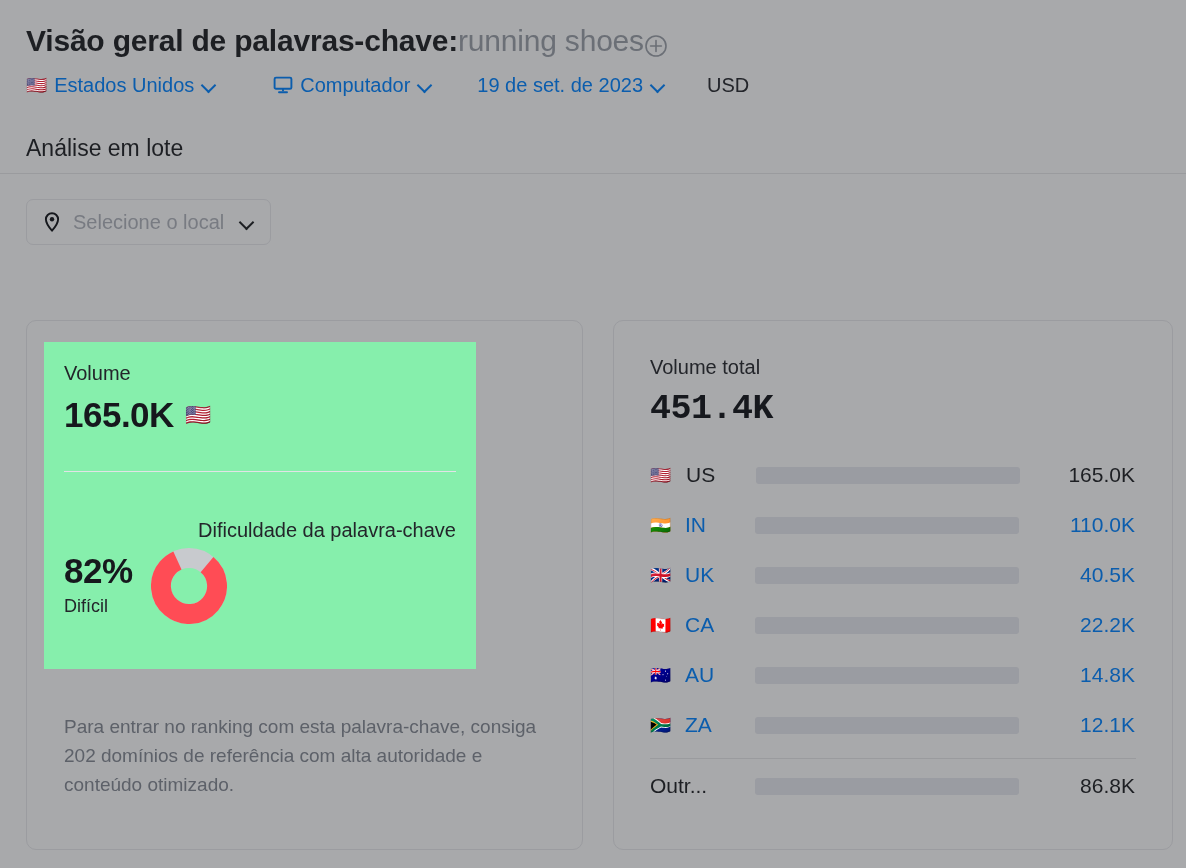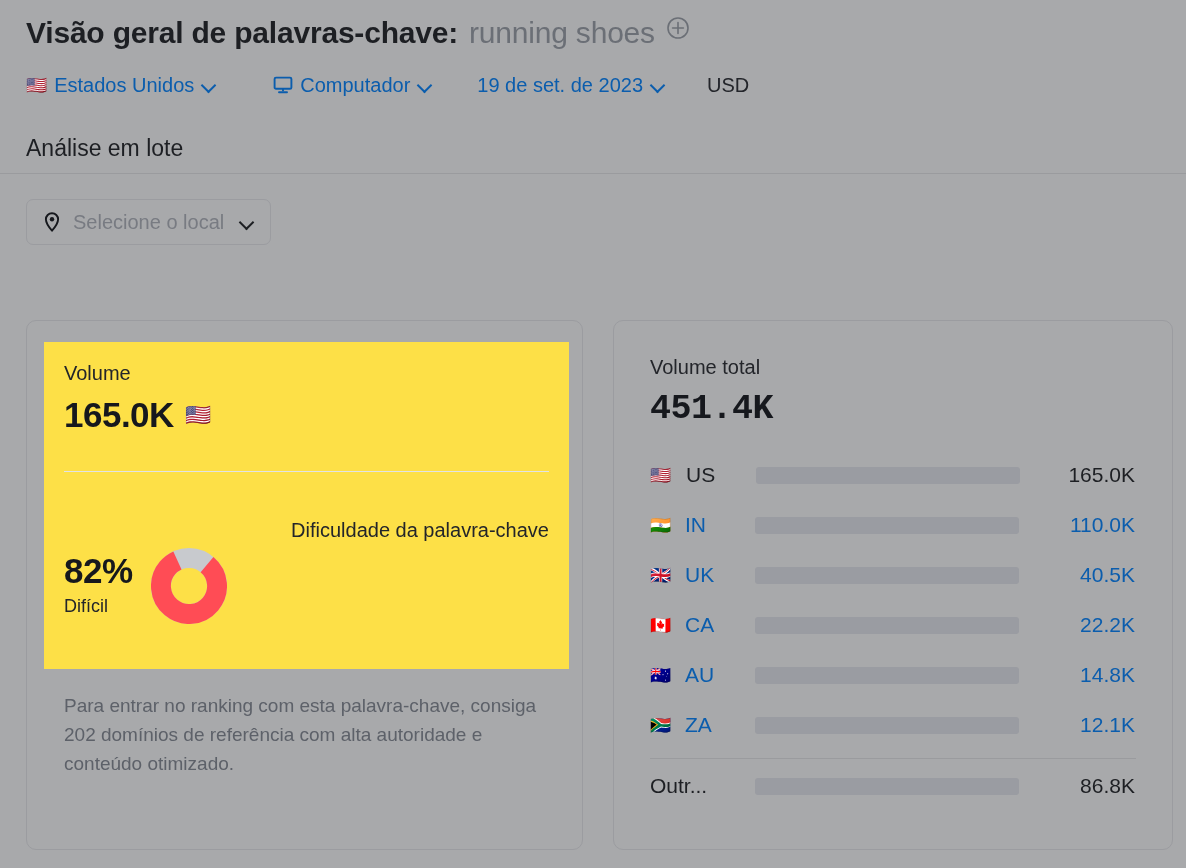--- a/index.html
+++ b/index.html
@@ -18,22 +18,21 @@
     -webkit-font-smoothing: antialiased;
   }
 
   .page { position: relative; width: 1186px; height: 868px; }
 
   
   .header { padding: 16px 0 0 26px; }
 
   .title-row {
     display: flex;
-    align-items: flex-start;
-    gap: 11px;
+    align-items: flex-end;
     height: 42px;
   }
   .title-main {
     font-size: 30px;
     font-weight: bold;
     color: #1d1f23;
     letter-spacing: -0.2px;
     white-space: nowrap;
   }
   .title-kw {
@@ -156,22 +155,22 @@
     border-radius: 10px;
     position: relative;
   }
   .card-left  { width: 557px; height: 530px; }
   .card-right { width: 560px; height: 530px; }
 
   
   .white-panel {
     position: absolute;
     left: 17px; top: 21px;
-    width: 525px; height: 327px;
-    background: #fde047;
+    width: 432px; height: 327px;
+    background: #86efac;
     padding: 20px 20px 0 20px;
   }
   .metric-label { font-size: 20px; color: #23252a; }
   .metric-big {
     font-size: 35px;
     font-weight: bold;
     color: #16181d;
     letter-spacing: -0.5px;
     display: flex;
     align-items: center;
@@ -198,21 +197,21 @@
     color: #16181d;
     letter-spacing: -0.5px;
     line-height: 1.05;
   }
   .kd-word { font-size: 18px; color: #23252a; margin-top: 6px; }
   .donut { width: 76px; height: 76px; flex: 0 0 76px; margin-top: 2px; }
 
   .note {
     position: absolute;
     left: 37px;
-    top: 370px;
+    top: 391px;
     width: 492px;
     font-size: 19px;
     line-height: 29px;
     color: #5d6169;
   }
 
   
   .right-inner { padding: 35px 36px 0 36px; }
   .total-label { font-size: 20px; color: #23252a; }
   .total-big {

